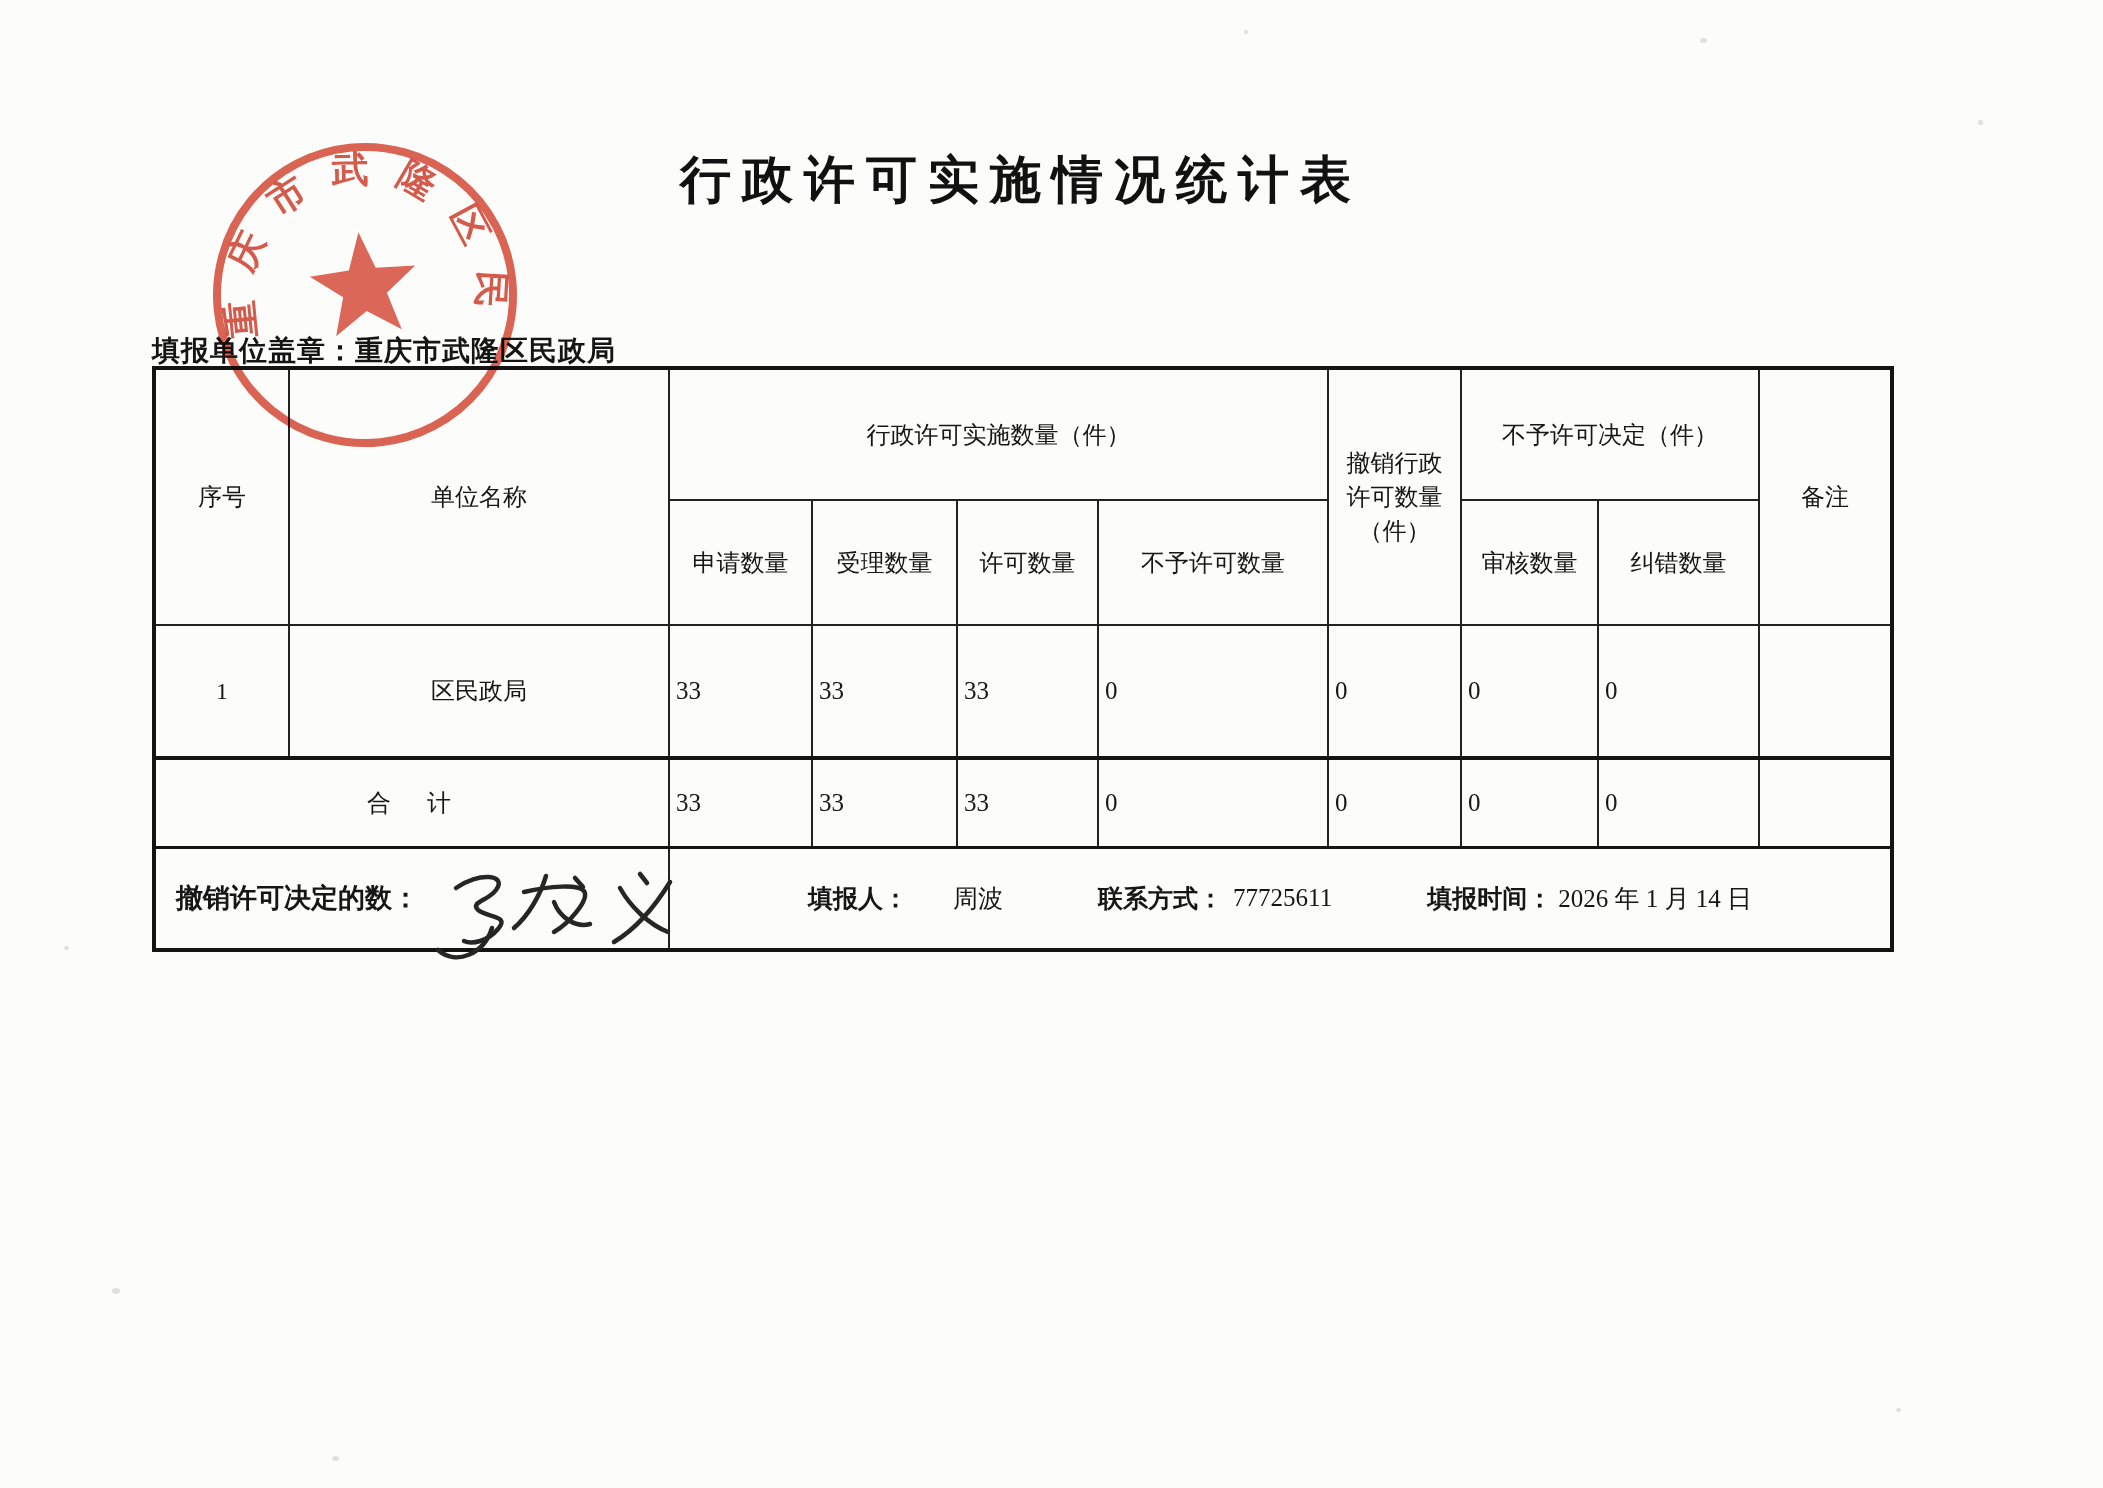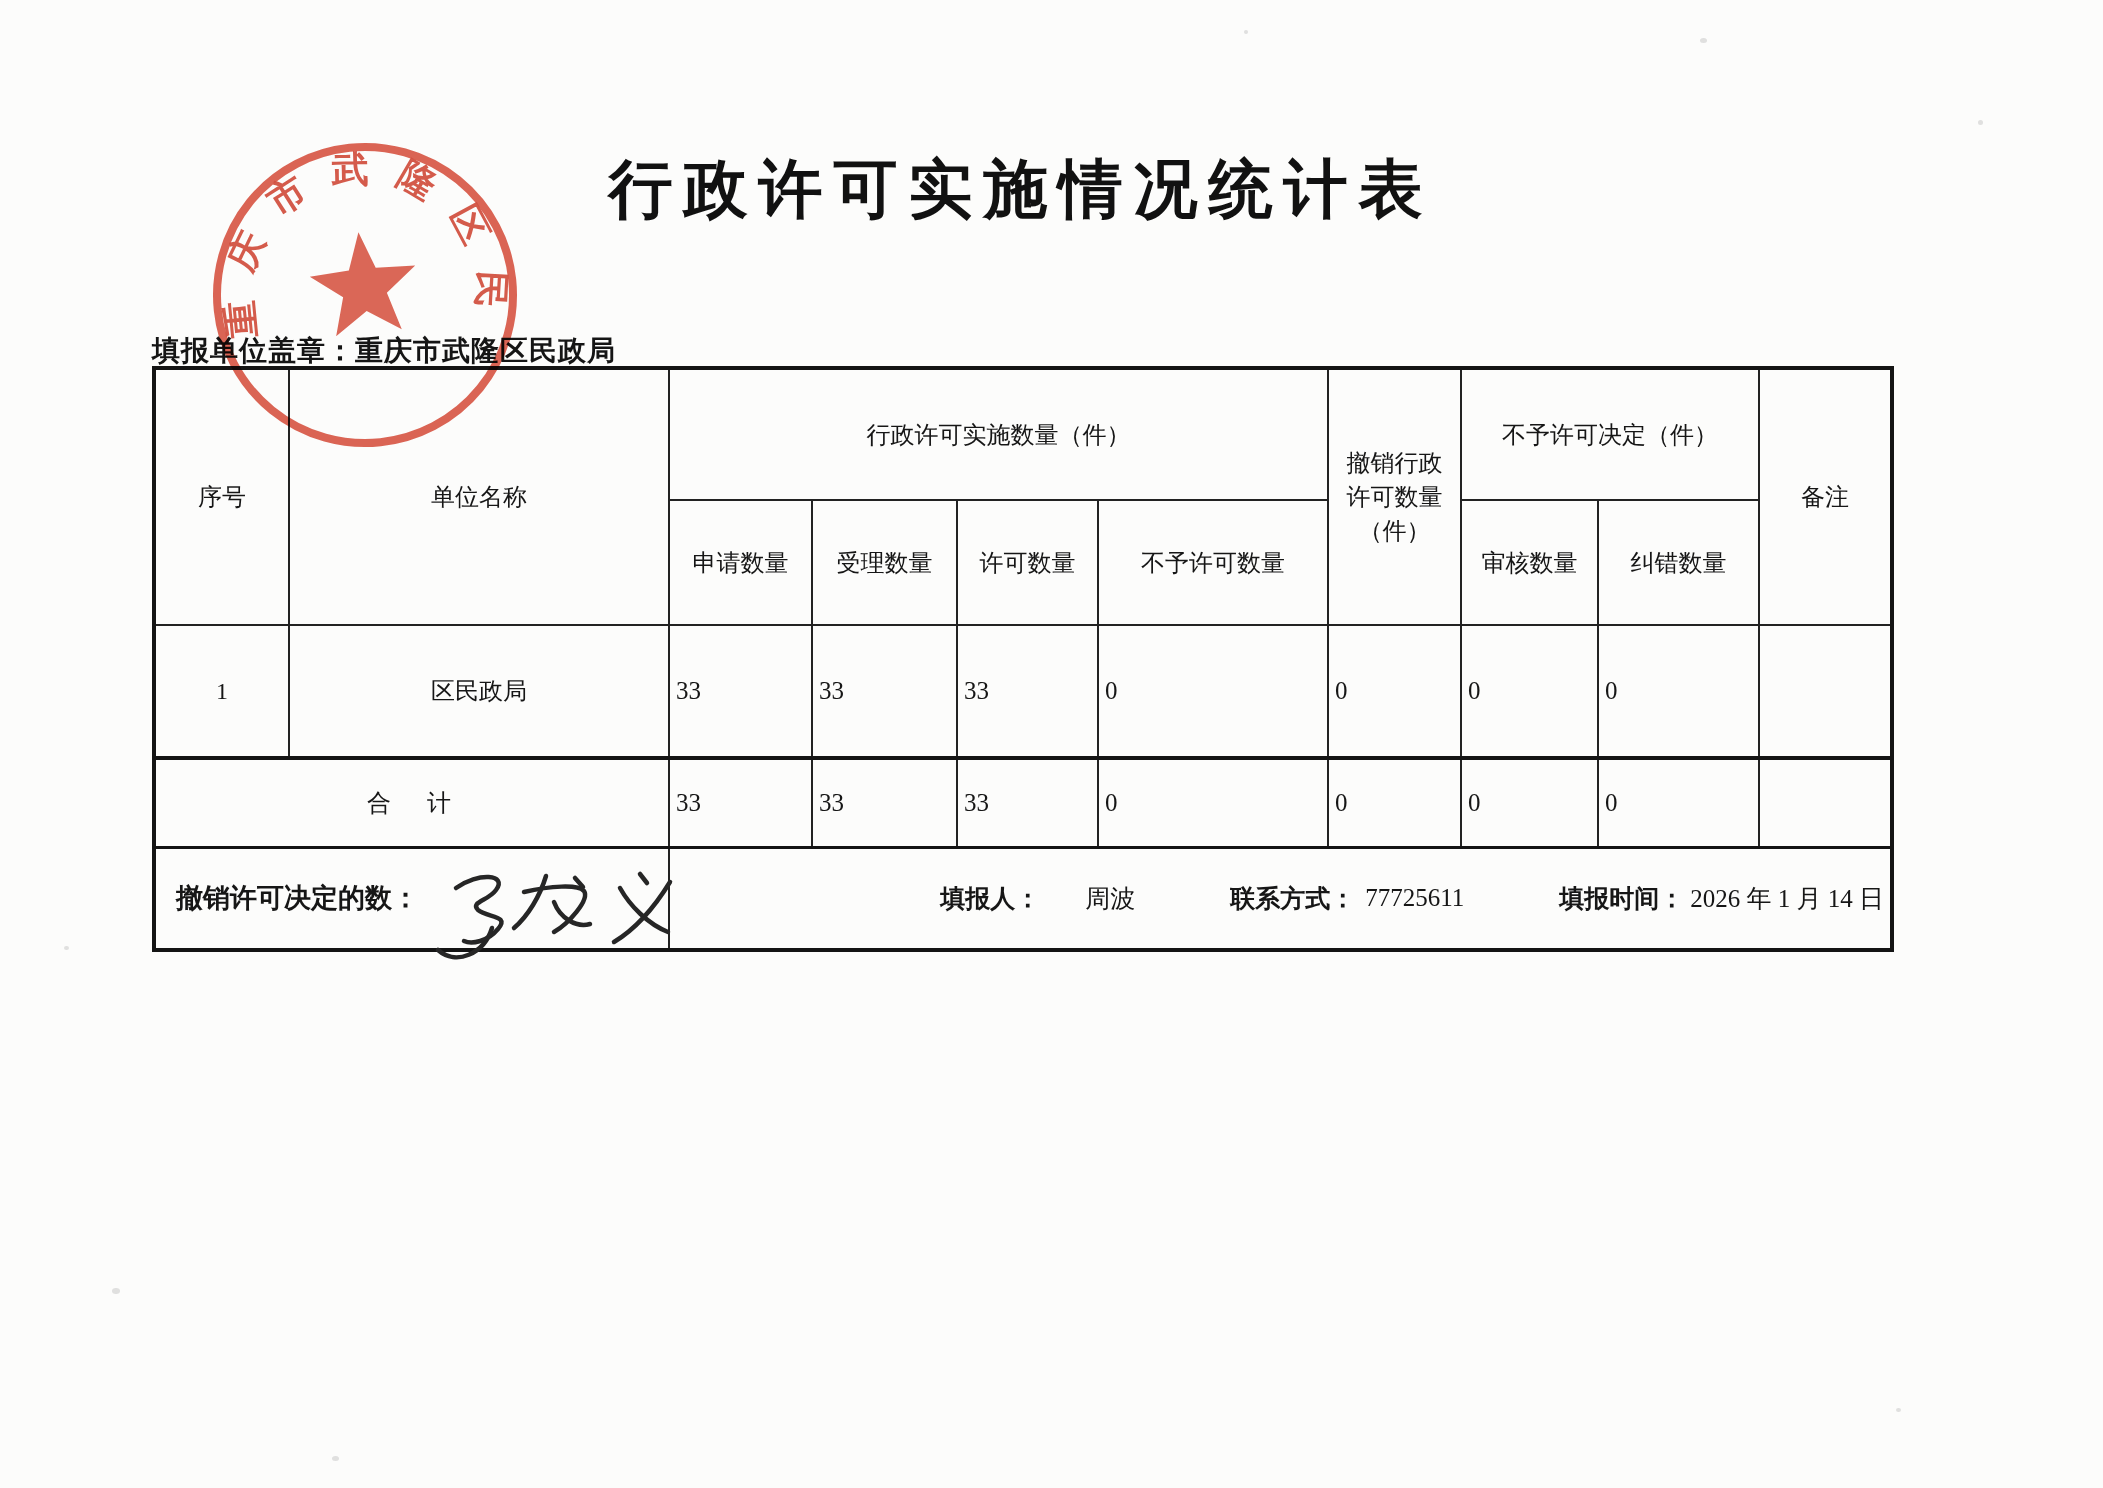--- a/index.html
+++ b/index.html
@@ -6,21 +6,21 @@
   body{
     width:2103px;height:1488px;position:relative;
     background:#fcfcfb;overflow:hidden;
     font-family:"Liberation Serif","DejaVu Serif",serif;
     color:#1b1b1b;
   }
   .page{position:absolute;inset:0;}
   
   .doc-title{
     position:absolute;left:152px;top:146px;width:1738px;
-    text-align:center;font-size:64px;font-weight:bold;letter-spacing:11px;
+    text-align:center;font-size:51px;font-weight:bold;letter-spacing:11px;
     color:#111;
   }
   
   .stamp-line{
     position:absolute;left:152px;top:332px;
     font-size:28px;font-weight:bold;letter-spacing:1px;color:#151515;
   }
   
   table.report{
     position:absolute;left:152px;top:366px;
@@ -36,21 +36,21 @@
   table.report{border:4px solid #141414;}
   td.center{text-align:center;}
   td.num{text-align:left;padding-left:8px;font-size:25px;}
   tr.total-row td{border-top:4px solid #141414;}
   tr.footer-row td{border-top:3px solid #141414;}
   .hdr{ text-align:center; }
   .revoke-hdr{line-height:34px;}
   
   .sign-cell{font-weight:bold;font-size:27px;padding-left:20px !important;position:relative;}
   .footer-right{font-size:25px;}
-  .footer-flex{display:flex;align-items:center;justify-content:flex-end;}
+  .footer-flex{display:flex;align-items:center;justify-content:center;}
   .footer-flex .lbl{font-weight:bold;}
   .g45{margin-left:45px;} .g95{margin-left:95px;} .g8{margin-left:10px;} .g20{margin-left:6px;}
   
   .notes{
     position:absolute;left:152px;top:992px;width:1780px;
     font-size:27px;line-height:39px;color:#1a1a1a;font-weight:bold;
   }
   .notes div{white-space:pre;}
   
   .seal{position:absolute;left:195px;top:110px;width:340px;height:370px;

